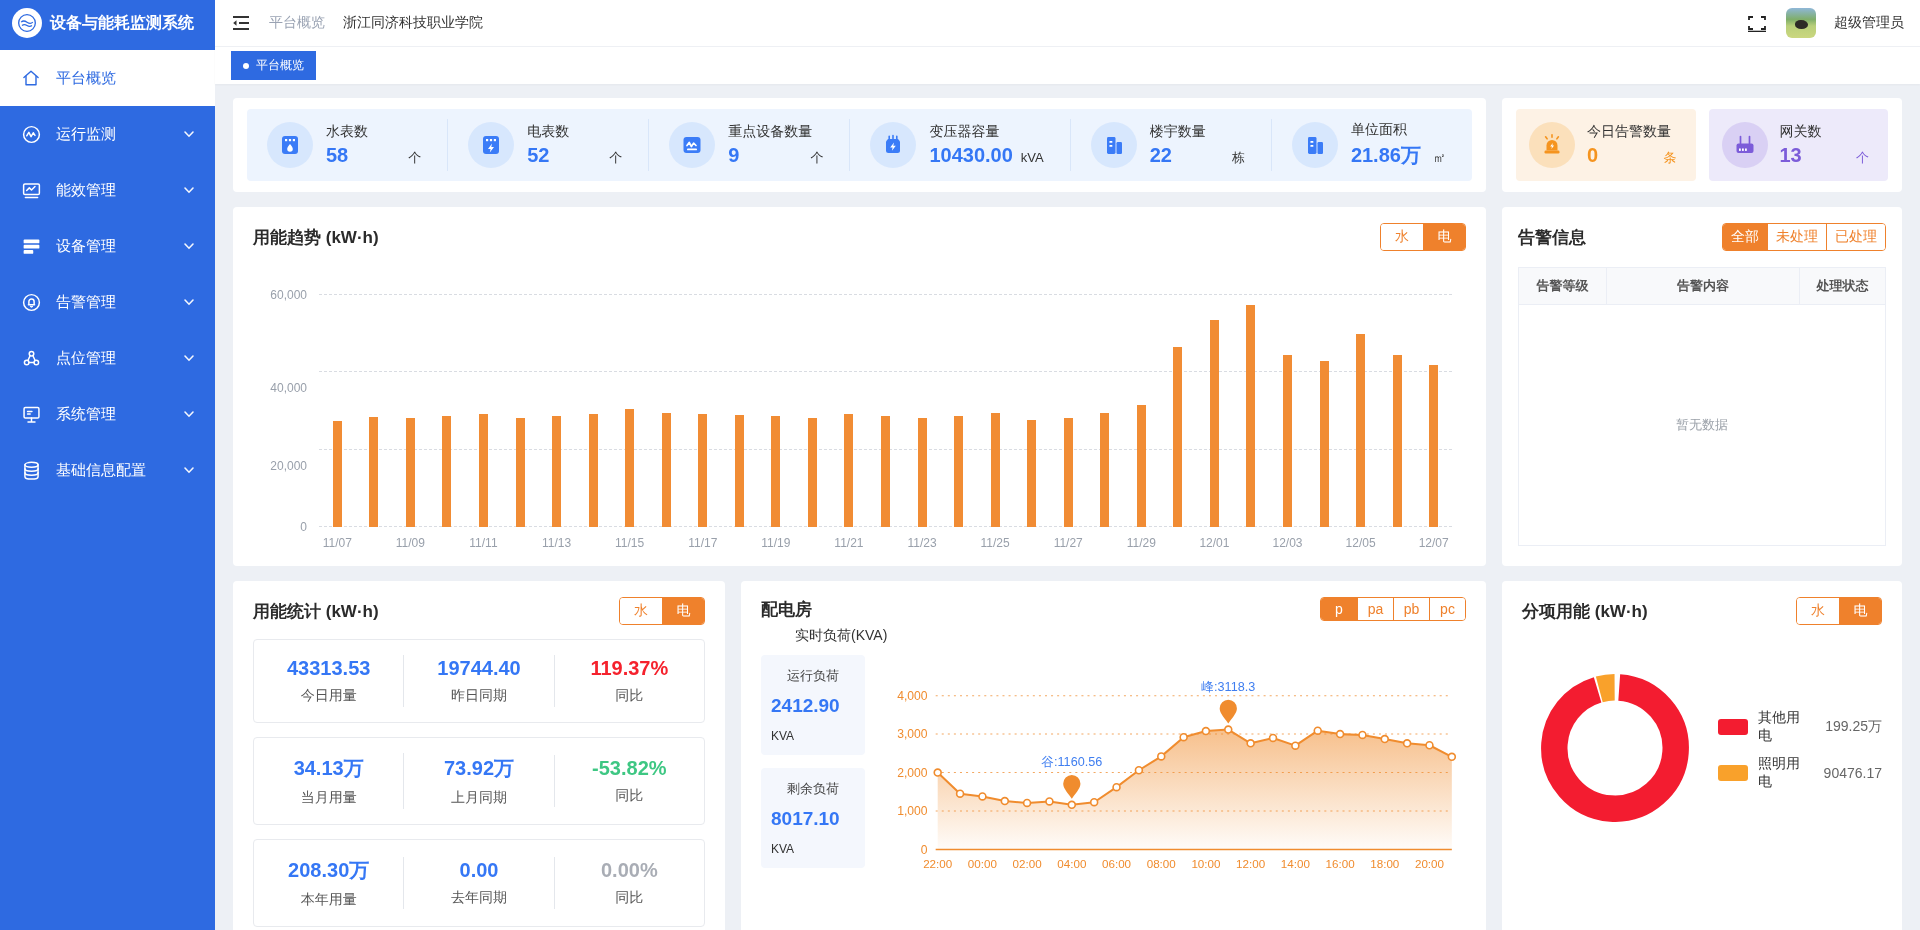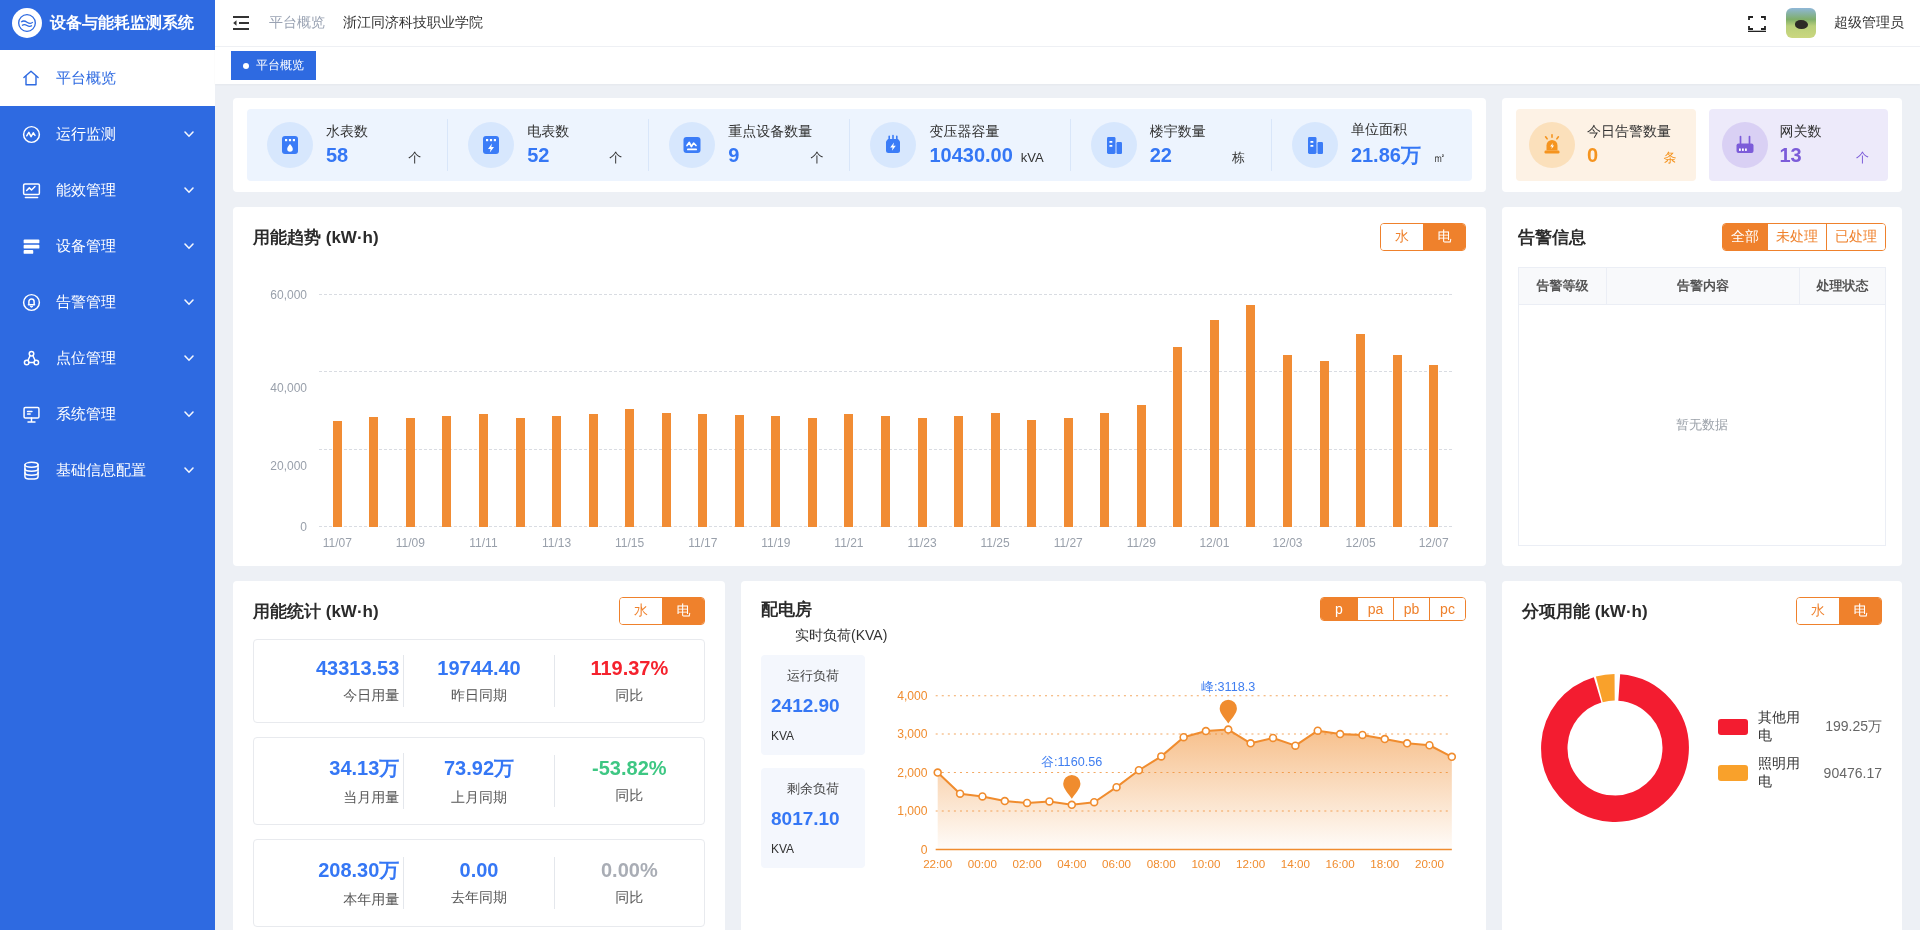--- a/index.html
+++ b/index.html
@@ -87,21 +87,21 @@
   .alm-head > div { padding:9px 4px; text-align:center; }
   .col-a { width:88px; border-right:1px solid #ebeef5; }
   .col-b { flex:1; }
   .col-c { width:86px; border-left:1px solid #ebeef5; }
   .alm-empty { height:240px; display:flex; align-items:center; justify-content:center; color:#9aa0a8; font-size:13px; }
 
   
   .es-panel { width:492px; flex-shrink:0; }
   .es-box { border:1px solid #e8eaee; border-radius:4px; display:flex; align-items:center; padding:15px 0; margin-top:14px; }
   .es-item { flex:1; text-align:center; border-left:1px solid #e4e7ec; padding:2px 4px; }
-  .es-item:first-child { border-left:none;text-align:right; }
+  .es-item:first-child { border-left:none; }
   .es-val { font-size:20px; font-weight:bold; white-space:nowrap; }
   .es-lab { font-size:14px; color:#555; margin-top:7px; }
   .c-blue { color:#3577f5; } .c-red { color:#f5222d; } .c-green { color:#3ec783; } .c-gray { color:#a9adb5; }
 
   
   .pr-panel { flex:1; min-width:0; }
   .pr-sub { font-size:14px; color:#333; margin:6px 0 0 34px; }
   .pr-body { display:flex; gap:14px; margin-top:4px; }
   .pr-cards { width:104px; flex-shrink:0; display:flex; flex-direction:column; gap:13px; margin-top:6px; }
   .pr-card { background:#f4f7fd; border-radius:4px; padding:12px 10px; }

